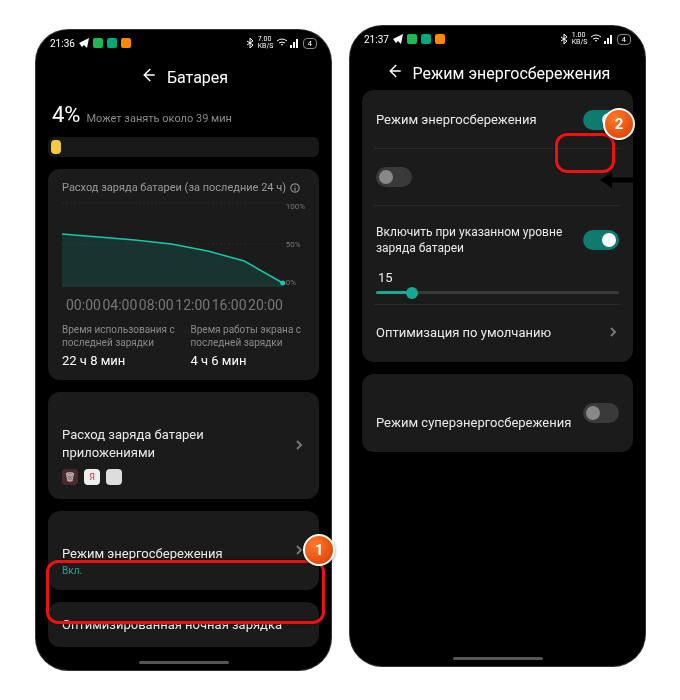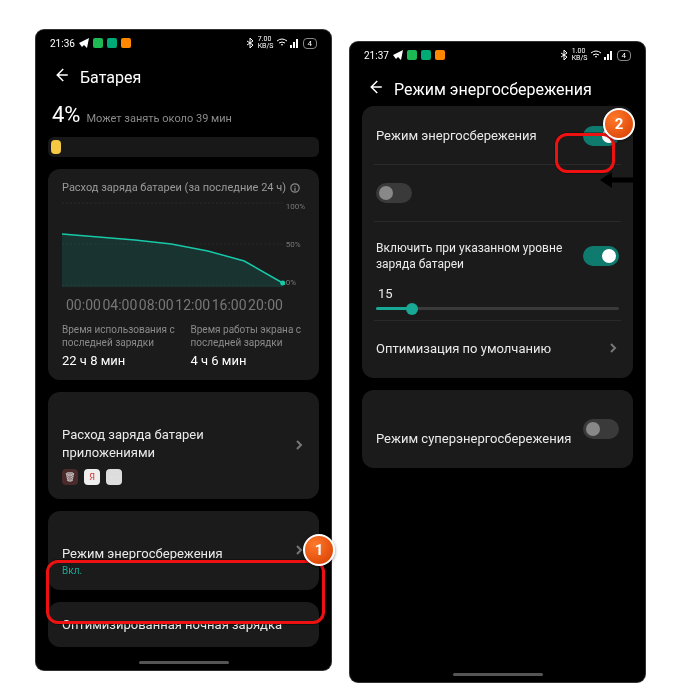--- a/index.html
+++ b/index.html
@@ -8,26 +8,26 @@
     font-family: -apple-system, "Segoe UI", Roboto, Arial, sans-serif;
     width: 680px;
     height: 700px;
     position: relative;
   }
   .phone {
     position: absolute;
     width: 295px;
     height: 640px;
     background: #000;
-    border-radius: 8px;
+    border-radius: 32px;
     overflow: hidden;
     box-shadow: 0 0 0 1px #333;
   }
   .phone-left { left: 36px; top: 30px; }
-  .phone-right { left: 350px; top: 42px; }
+  .phone-right { left: 350px; top: 26px; }
 
   .statusbar {
     height: 26px;
     display: flex;
     align-items: center;
     justify-content: space-between;
     padding: 0 14px;
     color: #fff;
     font-size: 10px;
   }
@@ -36,20 +36,21 @@
   .sb-icon { width: 10px; height: 10px; display:inline-flex; align-items:center; justify-content:center; }
   .sb-icon svg { width:10px; height:10px; fill:#fff; }
   .battery-pill {
     border: 1px solid #888; border-radius: 4px; padding: 0 4px; font-size: 8px;
   }
 
   .header {
     display: flex; align-items: center; gap: 10px;
     padding: 10px 16px 6px;
     color: #fff;
+    justify-content: center;
   }
   .back-icon svg { width:18px; height:18px; stroke:#fff; fill:none; stroke-width:2; }
   .header-title { font-size: 16px; font-weight: 400; }
 
   .content { padding: 0 12px; color: #e6e6e6; }
 
   .pct-row { display:flex; align-items:baseline; gap:6px; padding: 8px 4px 6px; }
   .pct { font-size: 22px; font-weight: 400; color:#fff; }
   .pct-sub { font-size: 11px; color:#8a8a8a; }
 

